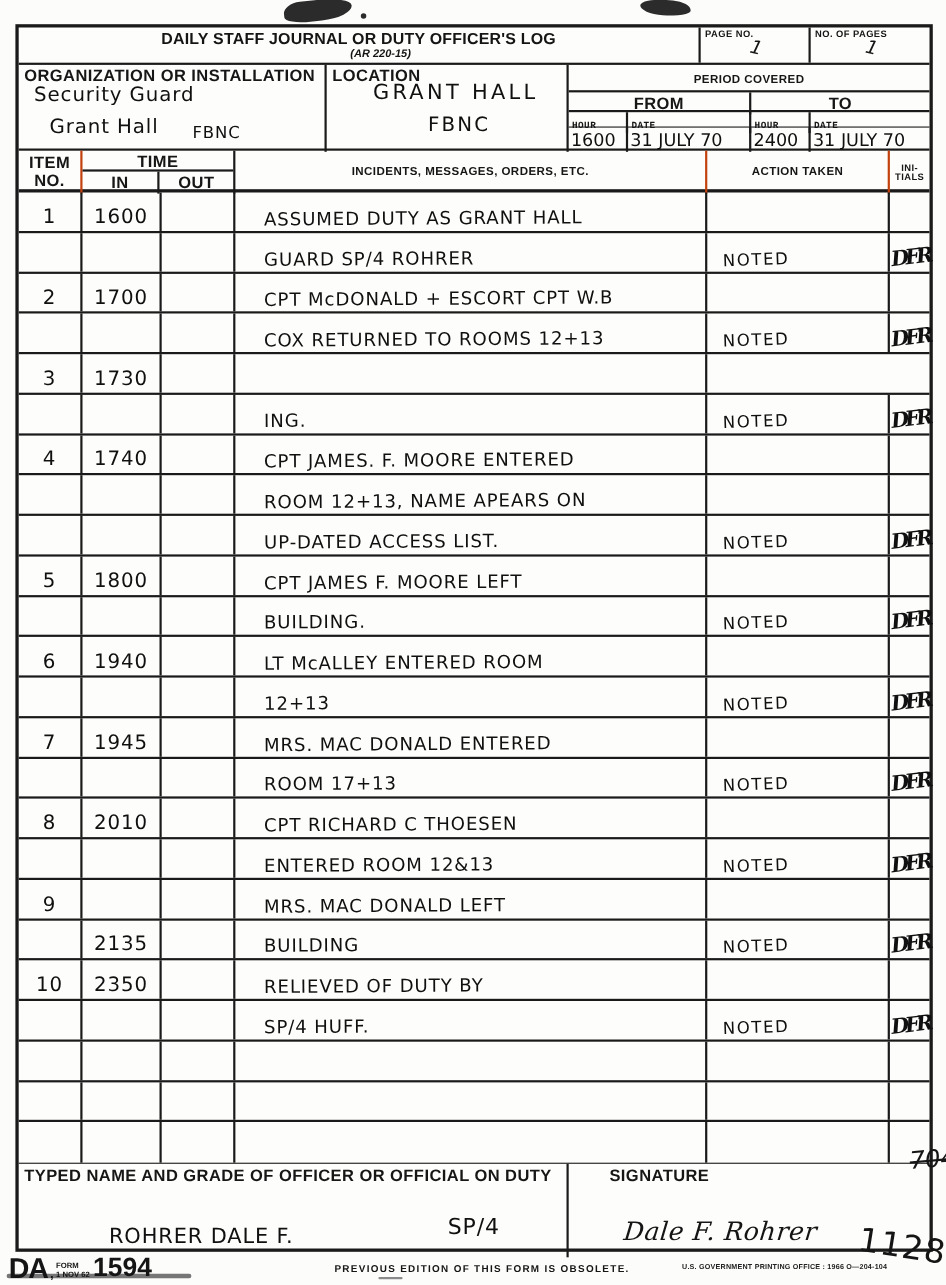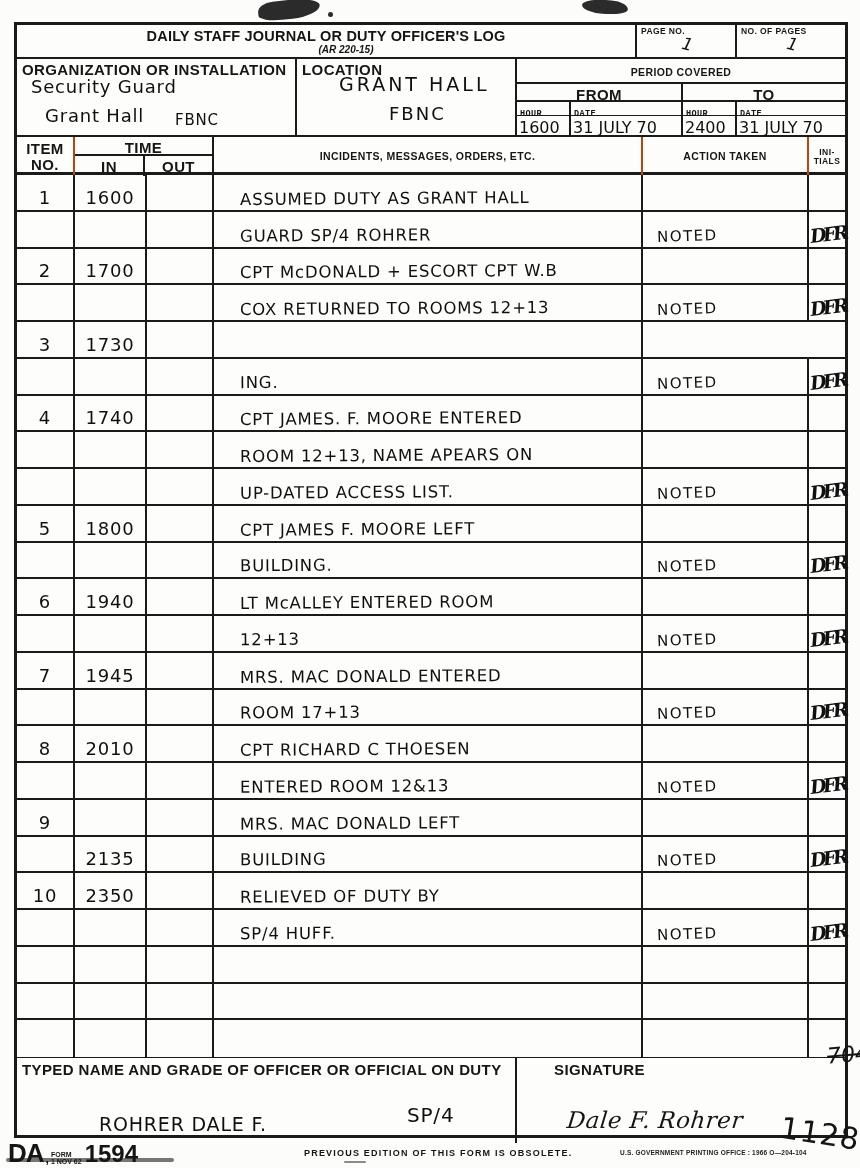--- a/index.html
+++ b/index.html
@@ -77,21 +77,21 @@
   .name-cell{border-right:2px solid #1a1a1a;position:relative;padding:4px 0 0 5px;}
   .sig-cell{position:relative;padding:4px 0 0 5px;}
   .name-val{position:absolute;left:62px;bottom:8px;font-size:19px;margin-left:20px;}
   .grade-val{position:absolute;left:390px;bottom:16px;font-size:20px;}
   .sig-val{position:absolute;left:18px;bottom:10px;font-family:"DejaVu Serif",serif;
            font-style:italic;font-size:23px;letter-spacing:.5px;transform:skewX(-6deg);}
   .corner-num{position:absolute;right:6px;top:-16px;font-family:"DejaVu Sans",sans-serif;
               font-size:22px;font-style:italic;transform:rotate(-5deg);text-decoration:line-through;}
   
   .bottom-strip{position:absolute;left:8px;top:1140px;width:846px;height:28px;}
-  .da-block{position:absolute;left:0;top:0;display:flex;align-items:flex-end;}
+  .da-block{position:absolute;left:0;top:0;display:flex;align-items:center;}
   .da-word{font-weight:bold;font-size:26px;letter-spacing:-1px;line-height:1;}
   .da-dot{font-weight:bold;font-size:12px;margin:10px 2px 0 2px;}
   .da-small{font-weight:bold;font-size:7px;line-height:1.1;margin-top:5px;}
   .da-num{font-weight:bold;font-size:24px;line-height:1;margin-left:3px;}
   .obsolete{position:absolute;left:296px;top:8px;font-weight:bold;font-size:9px;letter-spacing:1.2px;}
   .gpo{position:absolute;left:612px;top:9px;font-weight:bold;font-size:6.5px;letter-spacing:.2px;color:#222;}
   .scan-num{position:absolute;right:-6px;top:-24px;font-family:"DejaVu Sans",sans-serif;
             font-size:30px;transform:rotate(9deg);letter-spacing:1px;}
   
   .blob{position:absolute;background:#2b2b2b;}

